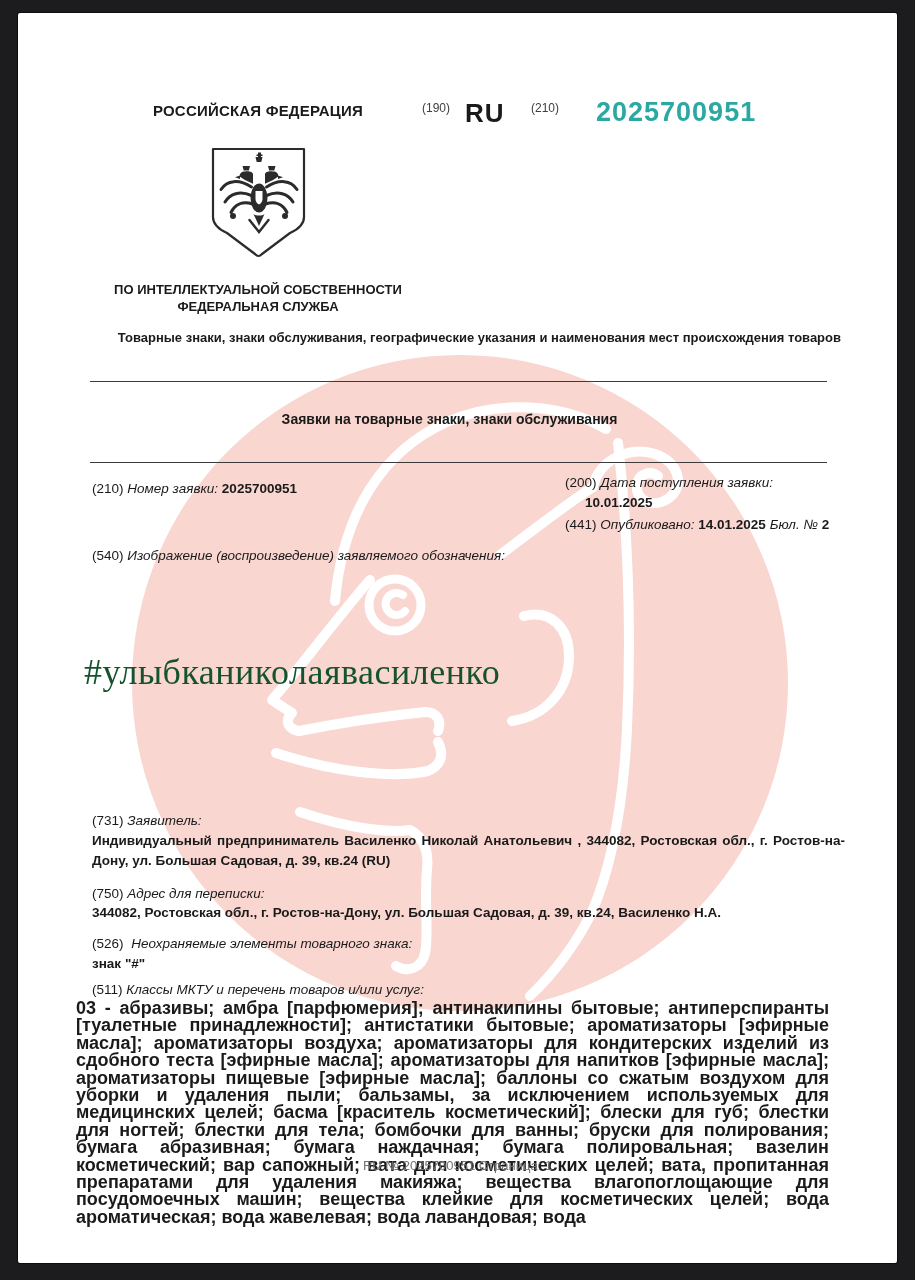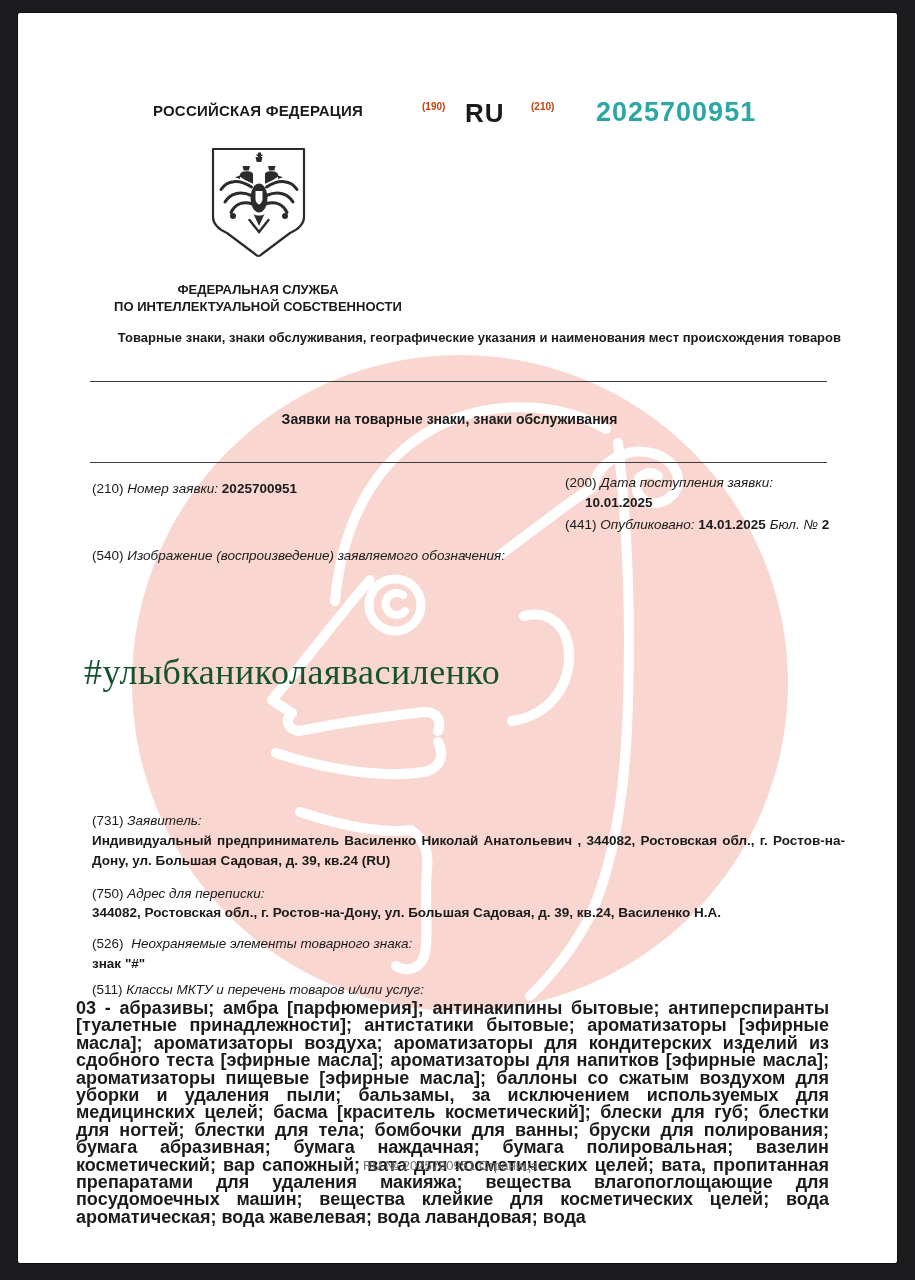--- a/index.html
+++ b/index.html
@@ -18,21 +18,21 @@
     background:#ffffff;
     border-radius:2px;
     box-shadow:0 0 0 1px rgba(0,0,0,.5);
   }
   .watermark{position:absolute;left:0;top:0;width:879px;height:1250px;z-index:0;}
   .content{position:absolute;left:0;top:0;width:879px;height:1250px;z-index:1;padding-left:19px;}
 
   .abs{position:absolute;}
 
   .hdr-country{left:40px;top:89px;width:400px;text-align:center;font-size:15px;font-weight:bold;letter-spacing:.2px;}
-  .inid-sm{font-size:10px;color:#c2410c;font-weight:bold;}
+  .inid-sm{font-size:12px;color:#404040;}
   .inid-190{left:404px;top:88px;}
   .ru-code{left:447px;top:85px;font-size:26px;font-weight:bold;letter-spacing:1px;}
   .inid-210h{left:513px;top:88px;}
   .app-num{left:578px;top:84px;font-size:27px;font-weight:bold;letter-spacing:1px;}
 
   .emblem{left:188px;top:131px;width:105px;height:118px;}
 
   .agency{left:40px;top:268px;width:400px;text-align:center;font-size:13px;font-weight:bold;line-height:17px;}
 
   .doc-category{left:48px;top:317px;width:775px;text-align:right;font-size:13px;font-weight:bold;white-space:nowrap;}
@@ -138,22 +138,22 @@
           <path d="M60.5,51.5 C72,46.5 82,49.5 87,58"></path>
           <path d="M59.5,60 C69,57 77,60 81,68.5"></path>
         </g>
         <path d="M43.5,76 L53,88 L62.5,76" stroke-width="2.4"></path>
       </g>
       <circle cx="27" cy="72" r="3" fill="#2b2b2b"></circle>
       <circle cx="79" cy="72" r="3" fill="#2b2b2b"></circle>
     </svg>
 
     <div class="abs agency">
+      <div>ПО ИНТЕЛЛЕКТУАЛЬНОЙ СОБСТВЕННОСТИ</div>
       <div>ФЕДЕРАЛЬНАЯ СЛУЖБА</div>
-      <div>ПО ИНТЕЛЛЕКТУАЛЬНОЙ СОБСТВЕННОСТИ</div>
     </div>
 
     <div class="abs doc-category">Товарные знаки, знаки обслуживания, географические указания и наименования мест происхождения товаров</div>
 
     <div class="abs hr hr1"></div>
     <div class="abs section-title">Заявки на товарные знаки, знаки обслуживания</div>
     <div class="abs hr hr2"></div>
 
     <div class="abs fs f210">
       <span class="code">(210)</span>

